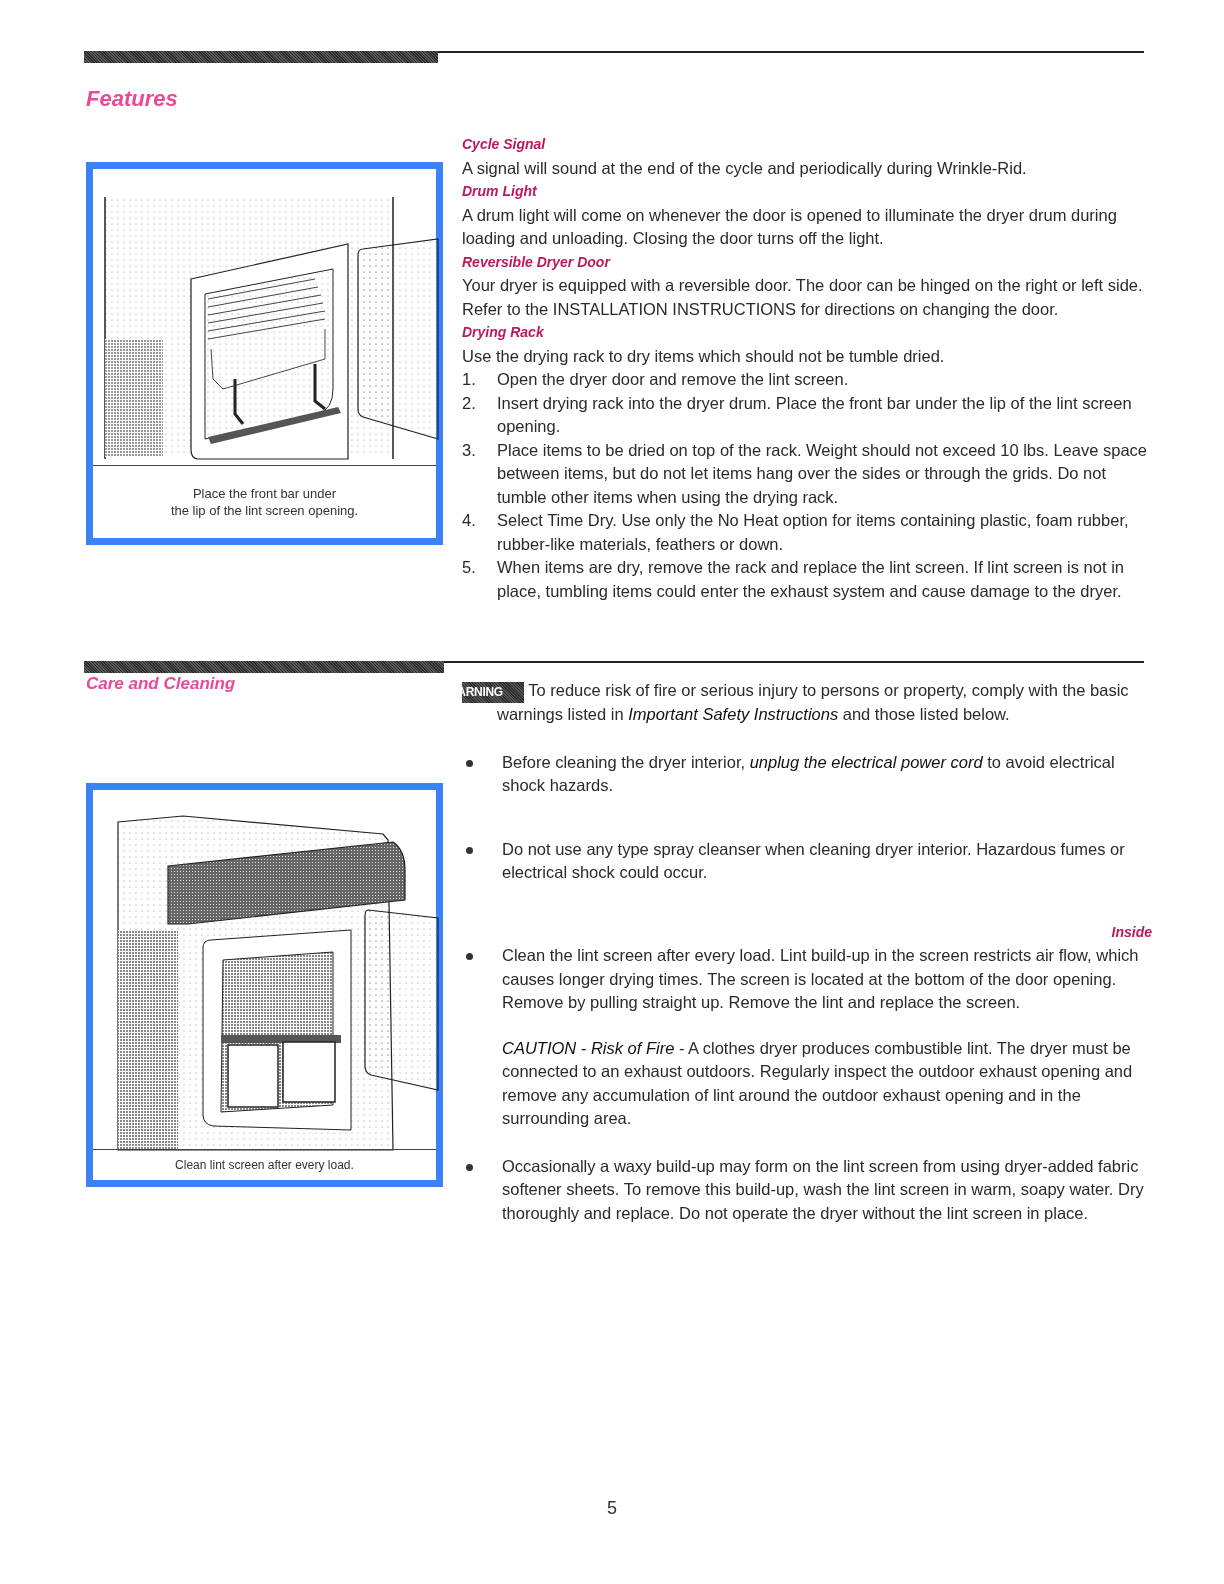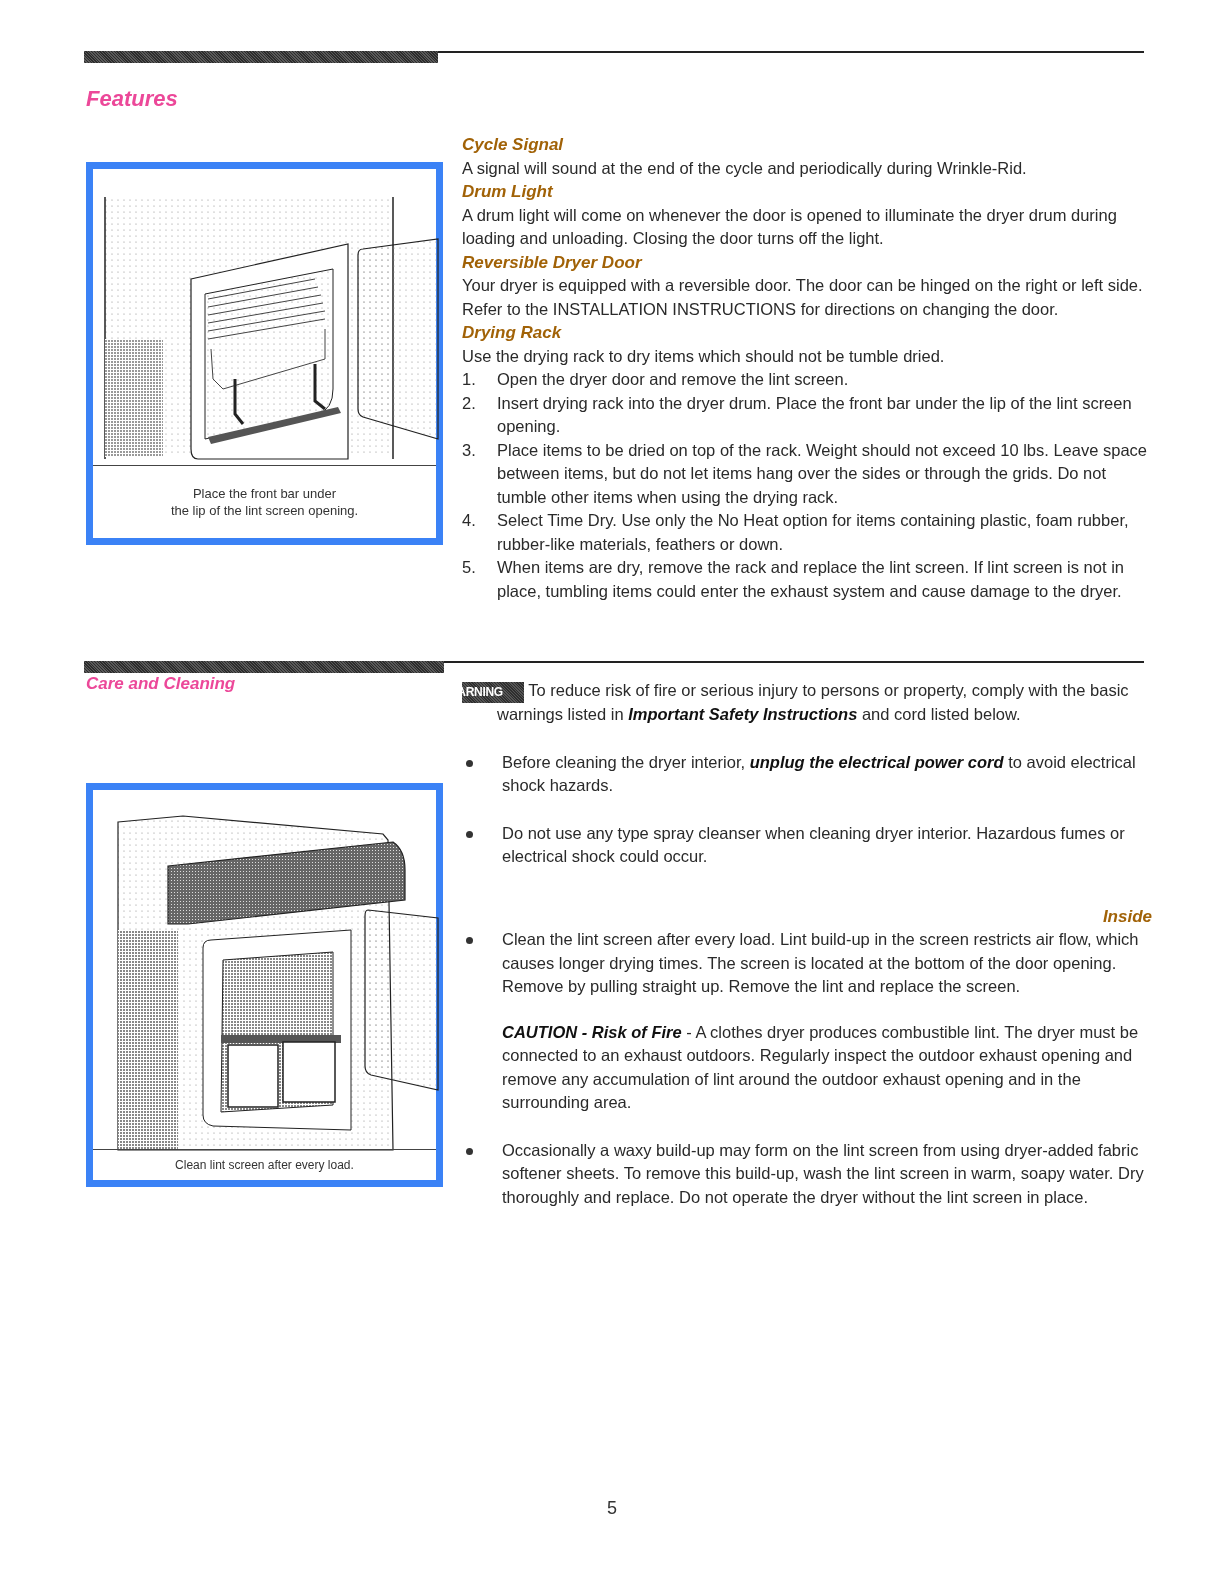--- a/index.html
+++ b/index.html
@@ -21,31 +21,31 @@
   }
   .figure-art { position: absolute; left: 0; right: 0; top: 0; }
   .figure-caption {
     position: absolute; left: 0; right: 0; bottom: 0; border-top: 1px solid #444;
     text-align: center; font-size: 13px; color: #333; line-height: 17px;
     display: flex; align-items: center; justify-content: center; flex-direction: column;
   }
   .text-col {
     position: absolute; font-size: 16.5px; line-height: 23.5px; color: #2a2a2a;
   }
-  .subhead { font-weight: bold; font-style: italic; color: #a16207; font-size: 17px; }
+  .subhead { font-weight: bold; font-style: italic; color: #be185d; font-size: 14px; }
   .para { margin: 0; }
   ol.steps { margin: 0; padding: 0; list-style: none; }
   ol.steps li { position: relative; padding-left: 35px; }
   ol.steps li .num { position: absolute; left: 0; top: 0; }
   ul.bullets { margin: 0; padding: 0; list-style: none; }
   ul.bullets li { position: relative; padding-left: 40px; }
   ul.bullets li .dot {
     position: absolute; left: 4px; top: 9px; width: 7px; height: 7px; border-radius: 50%; background: #333;
   }
-  .bi { font-weight: bold; font-style: italic; color: #111; }
+  .bi { font-weight: normal; font-style: italic; color: #111; }
   .warning-badge {
     display: inline-block; background: #3a3a3a; color: #fff; font-weight: bold;
     font-size: 12px; padding: 0 3px; line-height: 21px; letter-spacing: -0.3px;
     background-image: repeating-linear-gradient(45deg, #555 0 1px, #2e2e2e 1px 2px);
   }
   .warn-tri {
     display: inline-block; width: 0; height: 0; border-left: 8px solid transparent;
     border-right: 8px solid transparent; border-bottom: 14px solid #fff; position: relative; top: 1px; margin-right: 1px;
   }
   .page-number { position: absolute; left: 0; right: 0; top: 1498px; text-align: center; font-size: 18px; color: #333; }
@@ -146,25 +146,25 @@
     <path d="M275 120 L345 128 L345 300 L278 285 Q272 283 272 276 L272 126 Q272 120 275 120 Z" fill="url(#dots2)" stroke="#222" stroke-width="1.2"></path>
   </svg>
   <div class="figure-caption" style="height:30px; font-size:12px;">
     <span>Clean lint screen after every load.</span>
   </div>
 </div>
 
 <div class="text-col" style="left:462px; top:679px; width:690px;">
   <div style="padding-left:35px; text-indent:-35px;">
     <span class="warning-badge"><span class="warn-tri"></span><span>WARNING</span></span>
-    <span>To reduce risk of fire or serious injury to persons or property, comply with the basic warnings listed in </span><span class="bi">Important Safety Instructions</span><span> and cord listed below.</span>
+    <span>To reduce risk of fire or serious injury to persons or property, comply with the basic warnings listed in </span><span class="bi">Important Safety Instructions</span><span> and those listed below.</span>
   </div>
 
   <ul class="bullets" style="margin-top:24px;">
-    <li style="margin-bottom:24px;">
+    <li style="margin-bottom:40px;">
       <span class="dot"></span>
       <span>Before cleaning the dryer interior, </span><span class="bi">unplug the electrical power cord</span><span> to avoid electrical shock hazards.</span>
     </li>
     <li>
       <span class="dot"></span>
       <span>Do not use any type spray cleanser when cleaning dryer interior. Hazardous fumes or electrical shock could occur.</span>
     </li>
   </ul>
 
   <div class="subhead" style="margin-top:36px;text-align:right;">Inside</div>

